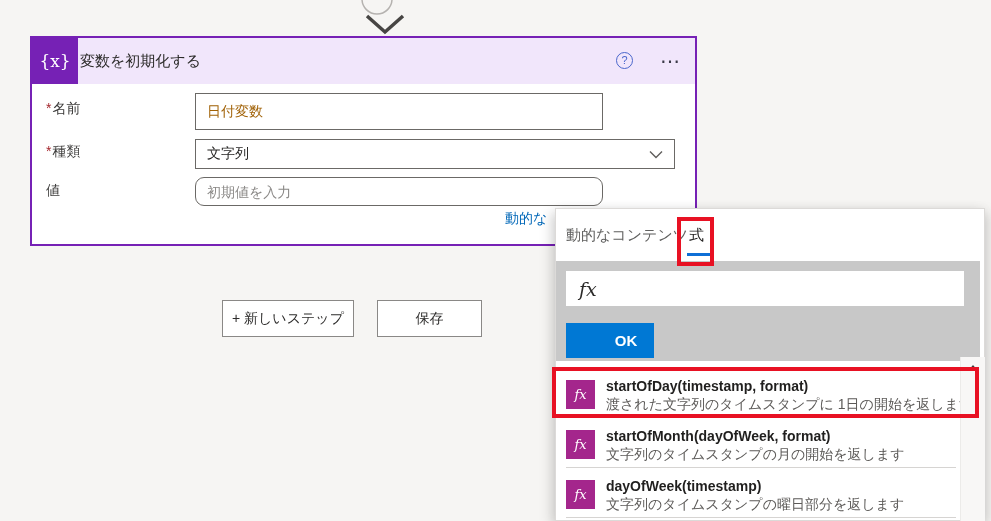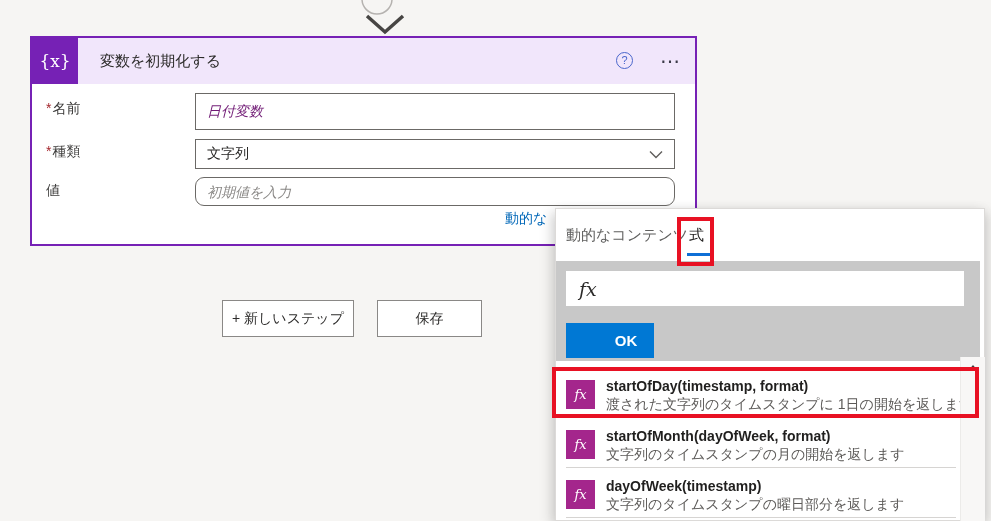--- a/index.html
+++ b/index.html
@@ -19,39 +19,39 @@
   }
   .card-header {
     position:absolute; left:0; top:0; width:100%; height:46px;
     background:#f1e6fb; display:flex; align-items:center;
   }
   .card-icon {
     width:46px; height:46px; flex:none; background:#7621b5; color:#fff;
     display:flex; align-items:center; justify-content:center;
     font-family:"DejaVu Serif", serif; font-size:17px;
   }
-  .card-title { margin-left:22px; font-size:15px; color:#2b2a29; }
+  .card-title { margin-left:2px; font-size:15px; color:#2b2a29; }
   .help-icon {
     position:absolute; right:62px; top:14px; width:17px; height:17px;
     border:1.5px solid #4a66cc; border-radius:50%; color:#4a66cc;
     font-size:11px; line-height:15px; text-align:center; cursor:pointer;
   }
   .more-icon {
     position:absolute; right:14px; top:13px; font-size:20px; line-height:20px;
     color:#3a3947; letter-spacing:1px; cursor:pointer;
   }
 
   .lbl { position:absolute; left:14px; font-size:14px; color:#3b3a39; white-space:nowrap; }
   .lbl .req { color:#a4262c; margin-right:1px; }
   .lbl1 { top:62px; } .lbl2 { top:105px; } .lbl3 { top:144px; }
 
   .inp {
-    position:absolute; left:163px; width:480px; border:1px solid #6b6966;
-    background:#fff; font-size:14px; color:#701a75; padding:0 11px;
-    font-family:"Liberation Sans", sans-serif; outline:none;font-style:italic;
+    position:absolute; left:163px; width:408px; border:1px solid #6b6966;
+    background:#fff; font-size:14px; color:#a16207; padding:0 11px;
+    font-family:"Liberation Sans", sans-serif; outline:none;
   }
   .inp::placeholder { color:#8a8886; opacity:1; }
   .inp1 { top:55px; height:37px; }
   .selbox {
     position:absolute; left:163px; top:101px; width:480px; height:30px;
     border:1px solid #6b6966; background:#fff; display:flex; align-items:center;
     justify-content:space-between; padding:0 11px; font-size:14px; color:#201f1e; cursor:pointer;
   }
   .inp3 { top:139px; height:29px;border-radius:9px; }
   .dyn-link { position:absolute; left:473px; top:172px; font-size:14px; color:#0067b8; cursor:pointer; white-space:nowrap; }

